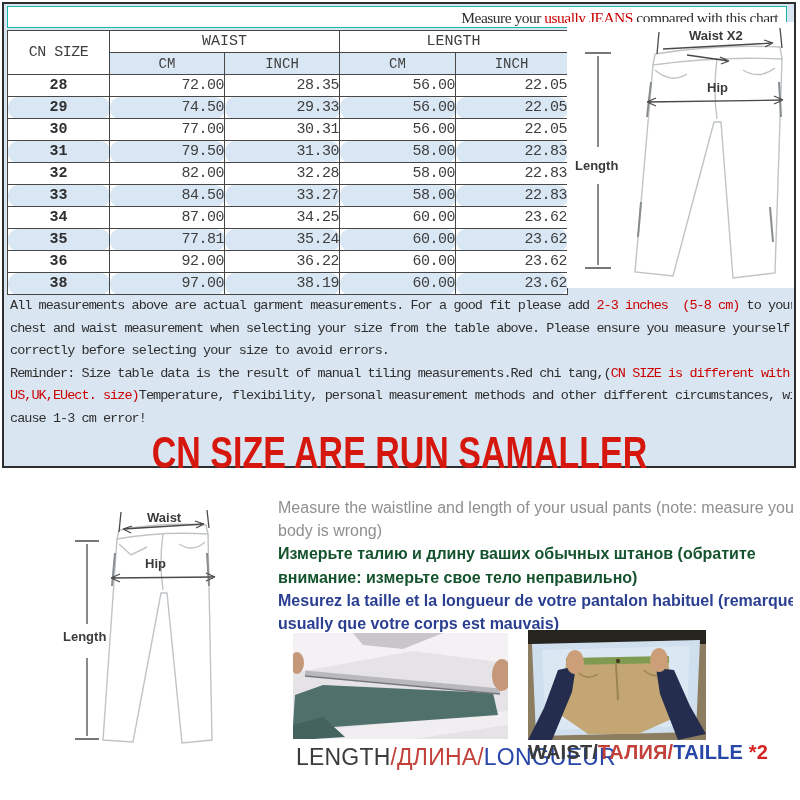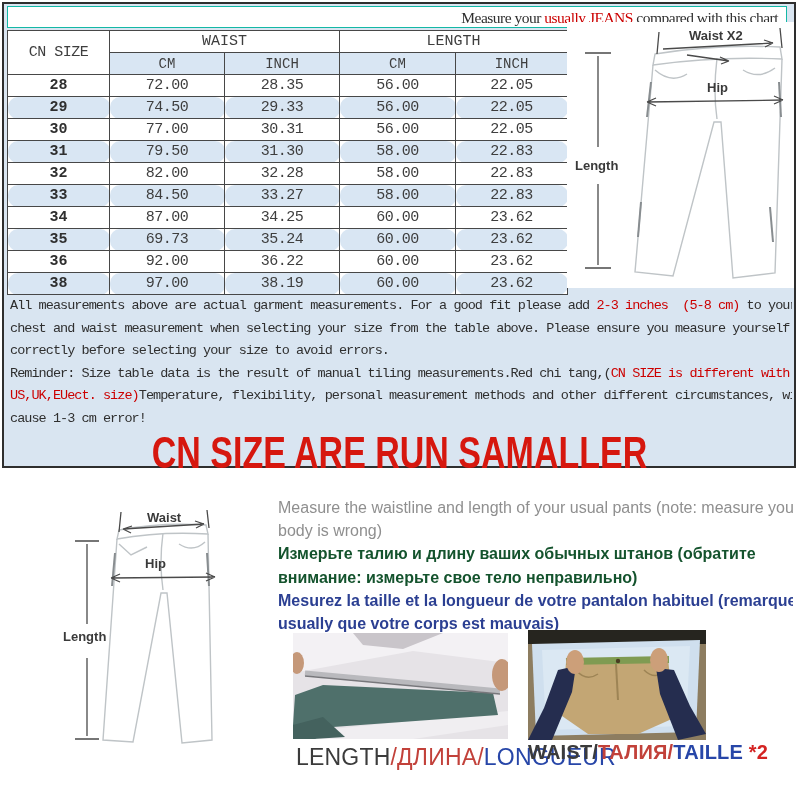--- a/index.html
+++ b/index.html
@@ -16,21 +16,21 @@
   
   #size-table{position:absolute;left:3px;top:26px;border-collapse:collapse;table-layout:fixed;
               width:560px;background:#ffffff;
               font-family:"Liberation Mono","DejaVu Sans Mono",monospace;}
   #size-table th,#size-table td{border:1.8px solid #474747;text-align:center;vertical-align:middle;
               padding:0;color:#3e3e3e;font-weight:normal;overflow:hidden;}
   #size-table tr{height:22px;}
   #corner-cell{color:#bb2020;font-size:15px;letter-spacing:-0.5px;background:#ffffff;}
   .group-th{font-size:15px;background:#ffffff;}
   .sub-th{font-size:14px;background:#d9e6f3;}
-  #size-table tbody td{font-size:15px;letter-spacing:-0.5px;}
+  #size-table tbody td{font-size:15px;letter-spacing:-0.5px;text-align:right;}
   #size-table tbody th.size-cell{font-size:15px;font-weight:bold;color:#2f2f2f;}
   #size-table tbody tr.alt th,#size-table tbody tr.alt td{background:#d9e6f3;}
   #size-table tbody tr th,#size-table tbody tr td{background:#ffffff;border-radius:10px;}
   #size-table tbody tr.alt th.size-cell,#size-table tbody tr.alt td{background:#d9e6f3;}
 
   
   #top-diagram-panel{position:absolute;left:563px;top:18px;width:227px;height:266px;background:#ffffff;}
 
   
   #notes{position:absolute;left:6px;top:291px;width:782px;
@@ -145,21 +145,21 @@
           </tr>
           <tr>
             <th class="size-cell">34</th>
             <td>87.00</td>
             <td>34.25</td>
             <td>60.00</td>
             <td>23.62</td>
           </tr>
           <tr class="alt">
             <th class="size-cell">35</th>
-            <td>69.73</td>
+            <td>77.81</td>
             <td>35.24</td>
             <td>60.00</td>
             <td>23.62</td>
           </tr>
           <tr>
             <th class="size-cell">36</th>
             <td>92.00</td>
             <td>36.22</td>
             <td>60.00</td>
             <td>23.62</td>

